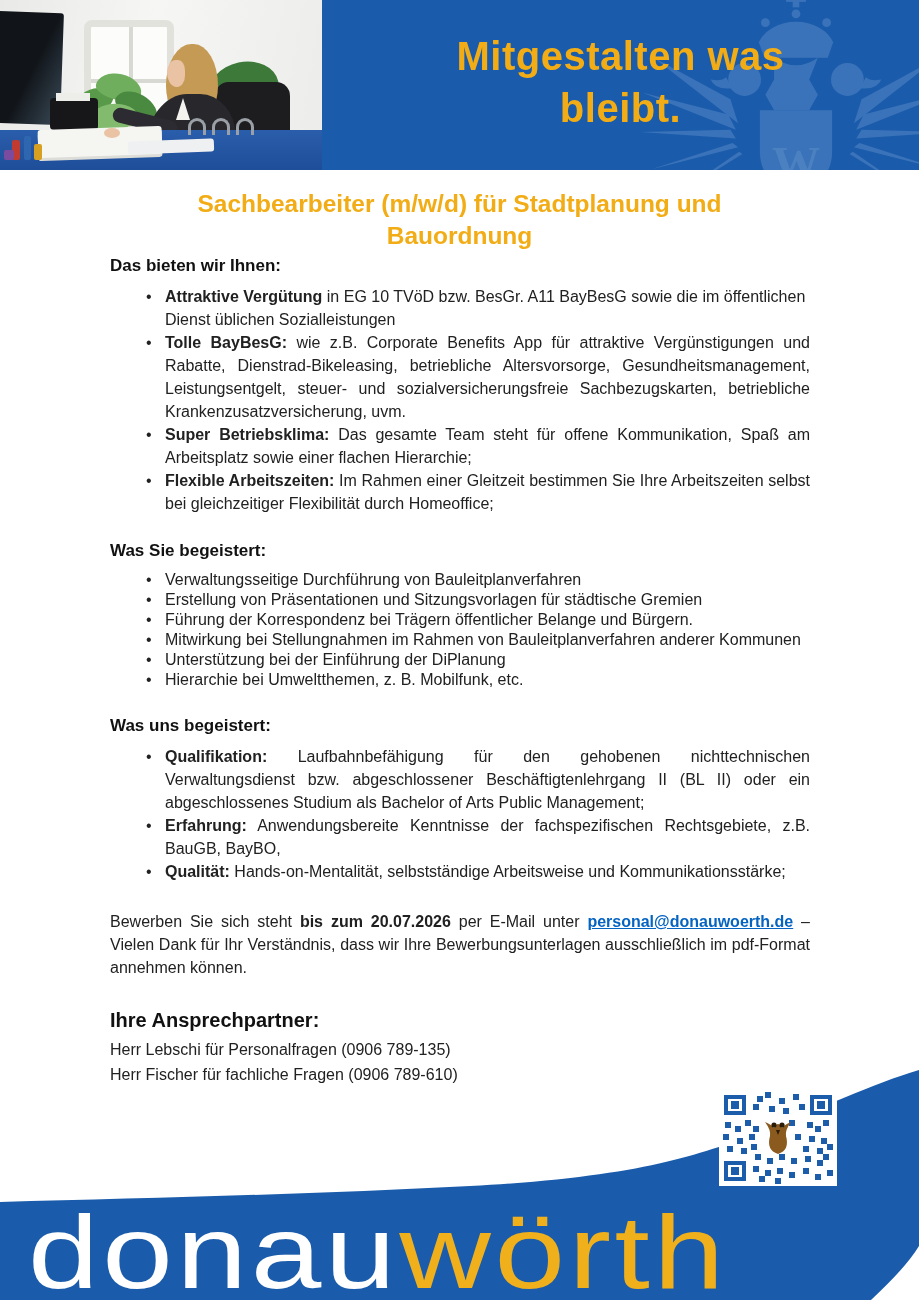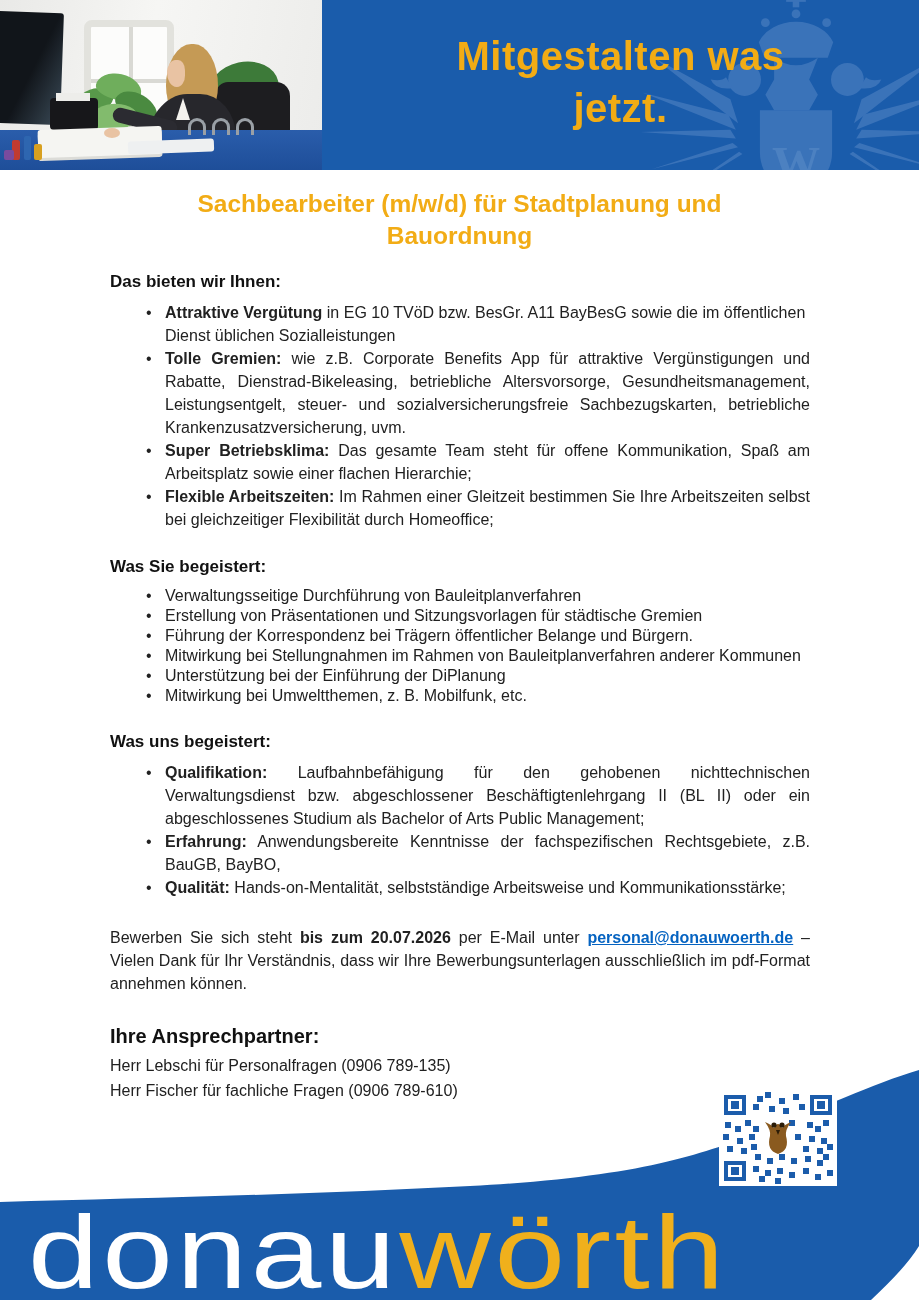--- a/index.html
+++ b/index.html
@@ -65,21 +65,21 @@
            color:var(--accent-gold);font-weight:bold;font-size:40px;line-height:52px;
            letter-spacing:.5px;}
   .crest{position:absolute;right:-42px;top:-8px;z-index:1;opacity:.5;}
 
   
   h1{position:absolute;top:188px;left:0;width:919px;margin:0;text-align:center;
      color:var(--accent-gold);font-size:24.5px;line-height:32px;font-weight:bold;}
   h1 span{display:inline-block;max-width:640px;}
 
   
-  .content{position:absolute;top:272px;left:110px;width:700px;font-size:16px;z-index:3;}
+  .content{position:absolute;top:256px;left:110px;width:700px;font-size:16px;z-index:3;}
   .content h2{font-size:17px;margin:26px 0 9px;color:#111;}
   .content section:first-child h2{margin-top:0;}
   ul{margin:0;padding:0;list-style:none;}
   li{position:relative;padding-left:55px;}
   li:before{content:"•";position:absolute;left:36px;top:0;font-size:16px;}
   .spaced li{line-height:23px;}
   .tight li{line-height:20px;}
   li.justify{text-align:justify;}
   .apply{margin:27px 0 0;line-height:23px;text-align:justify;}
   .apply a{color:var(--link-blue);font-weight:bold;text-decoration:underline;}
@@ -183,47 +183,47 @@
         <circle cx="103" cy="80" r="15"></circle>
         <path d="M92,88 q-16,2 -20,-8 q10,2 14,-2 z"></path>
         <circle cx="197" cy="80" r="15"></circle>
         <path d="M208,88 q16,2 20,-8 q-10,2 -14,-2 z"></path>
         <path d="M130,60 q20,14 40,0 l-8,20 l8,14 l-8,14 l-32,0 l-8,-14 l8,-14 z"></path>
         <path d="M117,108 h66 v38 q0,28 -33,40 q-33,-12 -33,-40 z"></path>
         <text x="150" y="172" text-anchor="middle" font-size="44" font-weight="bold" font-family="Liberation Serif, serif" fill="#7ea6d8">W</text>
       </svg>
       <div class="tagline">
         <div>Mitgestalten was</div>
-        <div>jetzt.</div>
+        <div>bleibt.</div>
       </div>
     </div>
   </header>
 
   <h1><span>Sachbearbeiter (m/w/d) für Stadtplanung und Bauordnung</span></h1>
 
   <div class="content">
     <div id="sections">
         <section>
           <h2>Das bieten wir Ihnen:</h2>
           <ul class="spaced">
             <li><b>Attraktive Vergütung</b> in EG 10 TVöD bzw. BesGr. A11 BayBesG sowie die im öffentlichen Dienst üblichen Sozialleistungen</li>
-            <li class="justify"><b>Tolle Gremien:</b> wie z.B. Corporate Benefits App für attraktive Vergünstigungen und Rabatte, Dienstrad-Bikeleasing, betriebliche Altersvorsorge, Gesundheitsmanagement, Leistungsentgelt, steuer- und sozialversicherungsfreie Sachbezugskarten, betriebliche Krankenzusatzversicherung, uvm.</li>
+            <li class="justify"><b>Tolle BayBesG:</b> wie z.B. Corporate Benefits App für attraktive Vergünstigungen und Rabatte, Dienstrad-Bikeleasing, betriebliche Altersvorsorge, Gesundheitsmanagement, Leistungsentgelt, steuer- und sozialversicherungsfreie Sachbezugskarten, betriebliche Krankenzusatzversicherung, uvm.</li>
             <li class="justify"><b>Super Betriebsklima:</b> Das gesamte Team steht für offene Kommunikation, Spaß am Arbeitsplatz sowie einer flachen Hierarchie;</li>
             <li class="justify"><b>Flexible Arbeitszeiten:</b> Im Rahmen einer Gleitzeit bestimmen Sie Ihre Arbeitszeiten selbst bei gleichzeitiger Flexibilität durch Homeoffice;</li>
           </ul>
         </section>
         <section>
           <h2>Was Sie begeistert:</h2>
           <ul class="tight">
             <li>Verwaltungsseitige Durchführung von Bauleitplanverfahren</li>
             <li>Erstellung von Präsentationen und Sitzungsvorlagen für städtische Gremien</li>
             <li>Führung der Korrespondenz bei Trägern öffentlicher Belange und Bürgern.</li>
             <li>Mitwirkung bei Stellungnahmen im Rahmen von Bauleitplanverfahren anderer Kommunen</li>
             <li>Unterstützung bei der Einführung der DiPlanung</li>
-            <li>Mitwirkung bei Umweltthemen, z. B. Mobilfunk, etc.</li>
+            <li>Hierarchie bei Umweltthemen, z. B. Mobilfunk, etc.</li>
           </ul>
         </section>
         <section>
           <h2>Was uns begeistert:</h2>
           <ul class="spaced">
             <li class="justify"><b>Qualifikation:</b> Laufbahnbefähigung für den gehobenen nichttechnischen Verwaltungsdienst bzw. abgeschlossener Beschäftigtenlehrgang II (BL II) oder ein abgeschlossenes Studium als Bachelor of Arts Public Management;</li>
             <li class="justify"><b>Erfahrung:</b> Anwendungsbereite Kenntnisse der fachspezifischen Rechtsgebiete, z.B. BauGB, BayBO,</li>
             <li class="justify"><b>Qualität:</b> Hands-on-Mentalität, selbstständige Arbeitsweise und Kommunikationsstärke;</li>
           </ul>
         </section>

